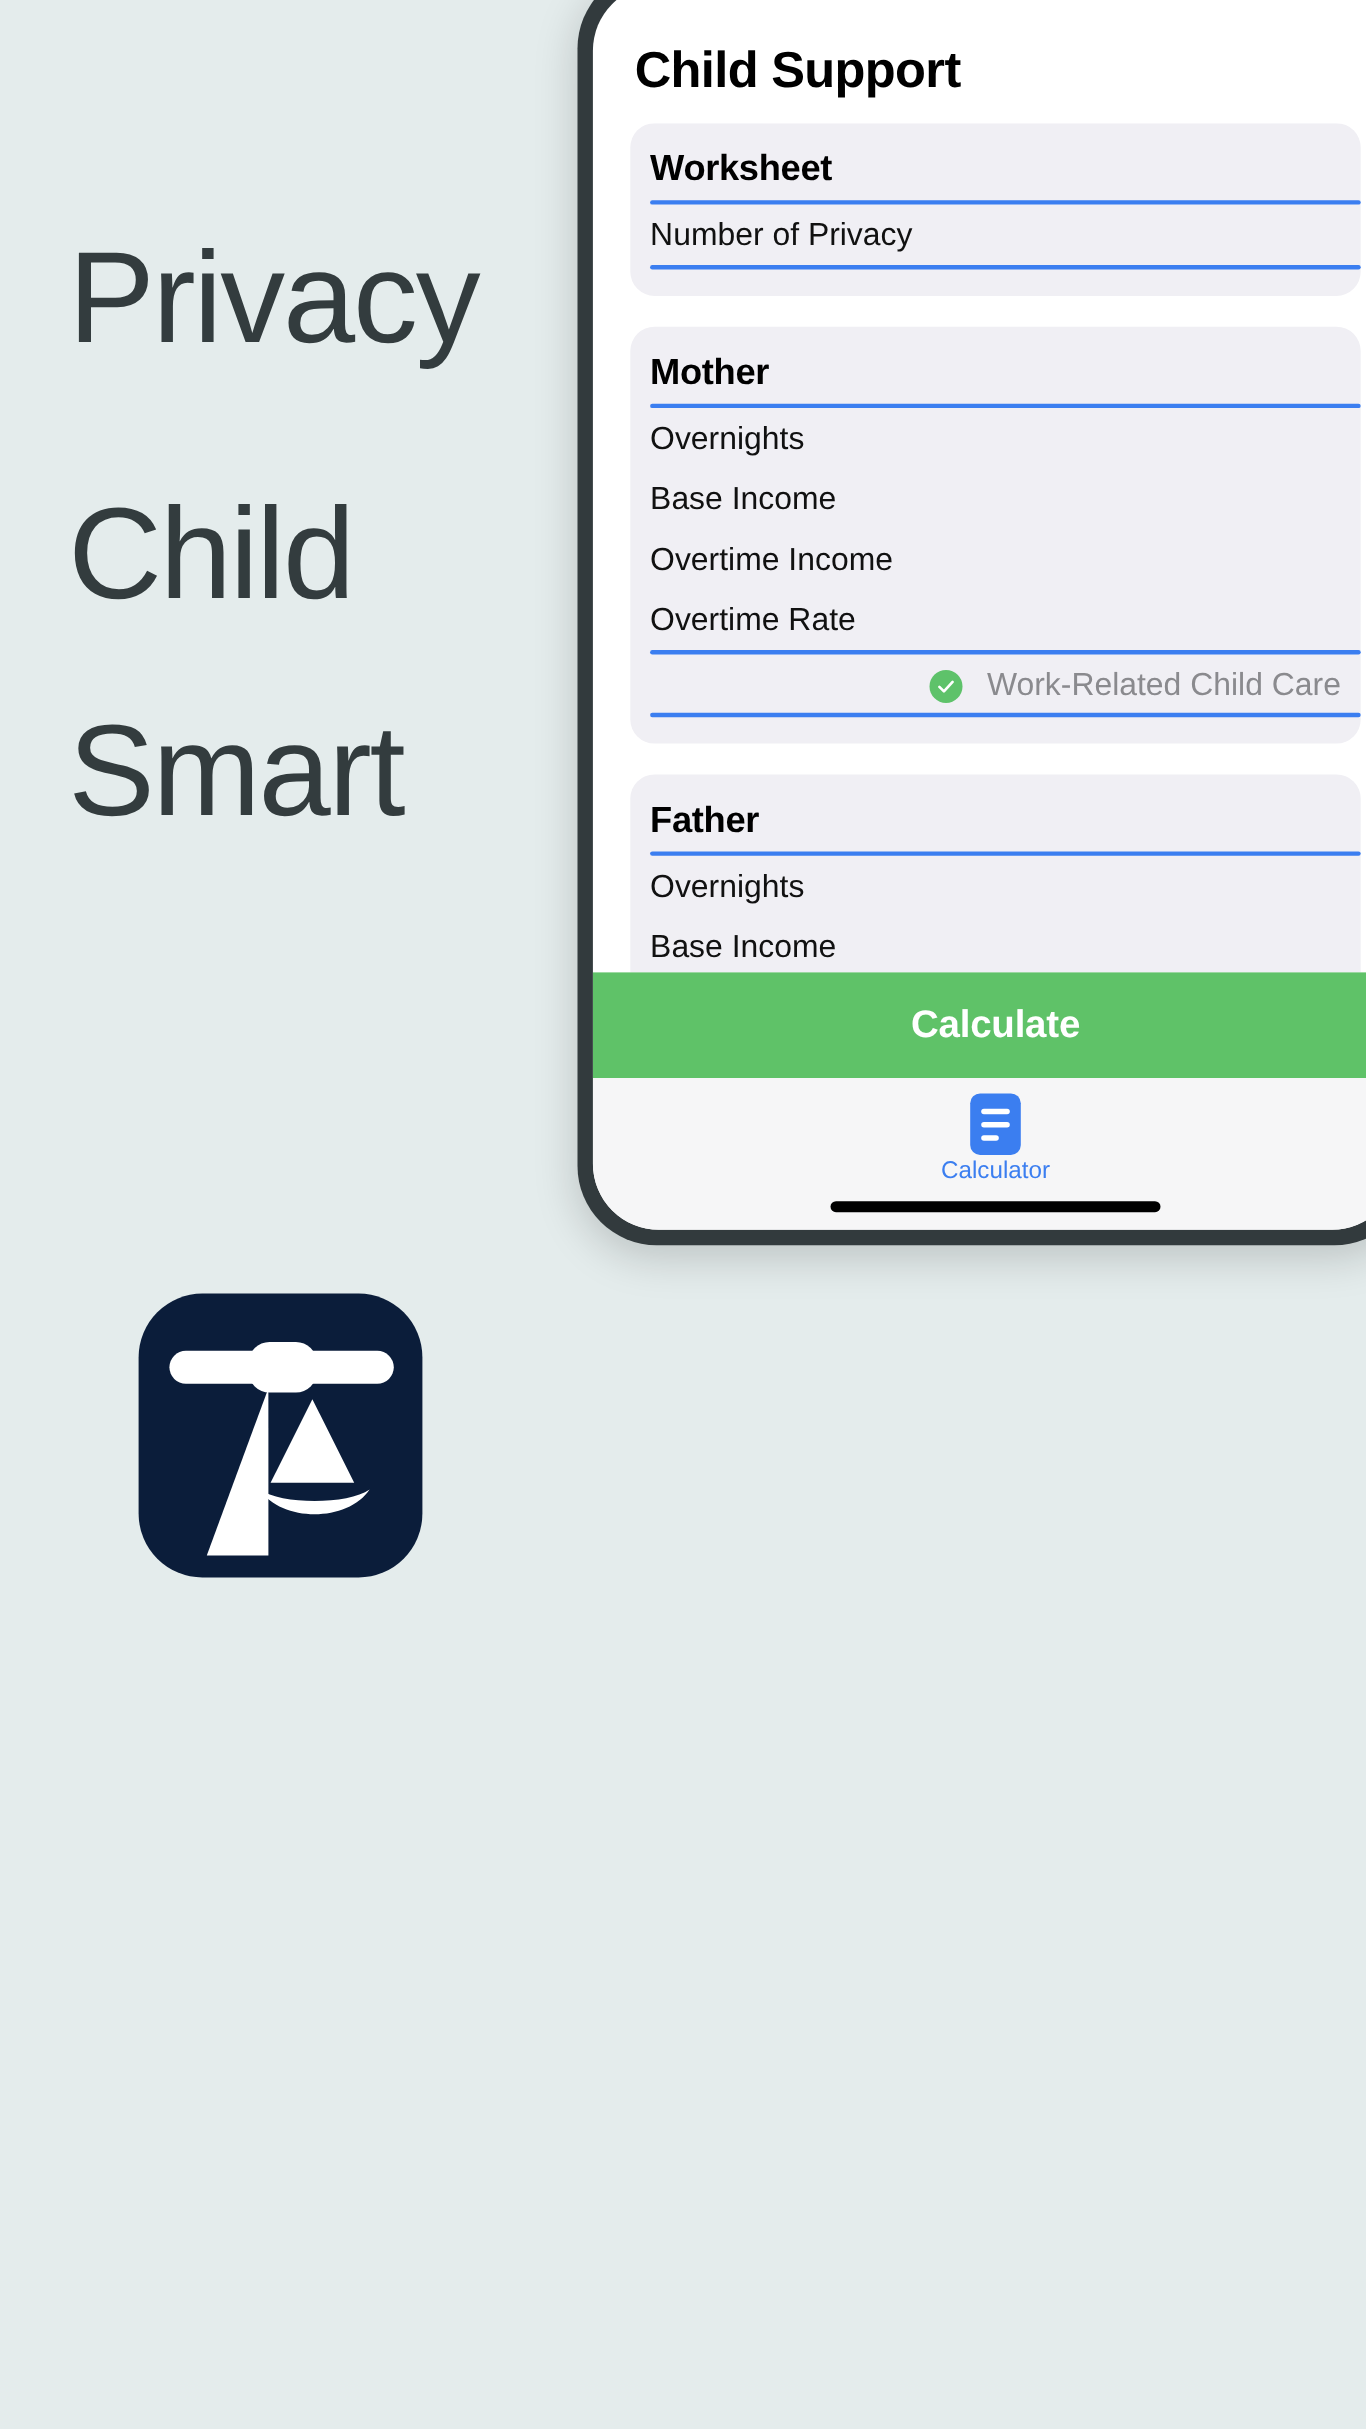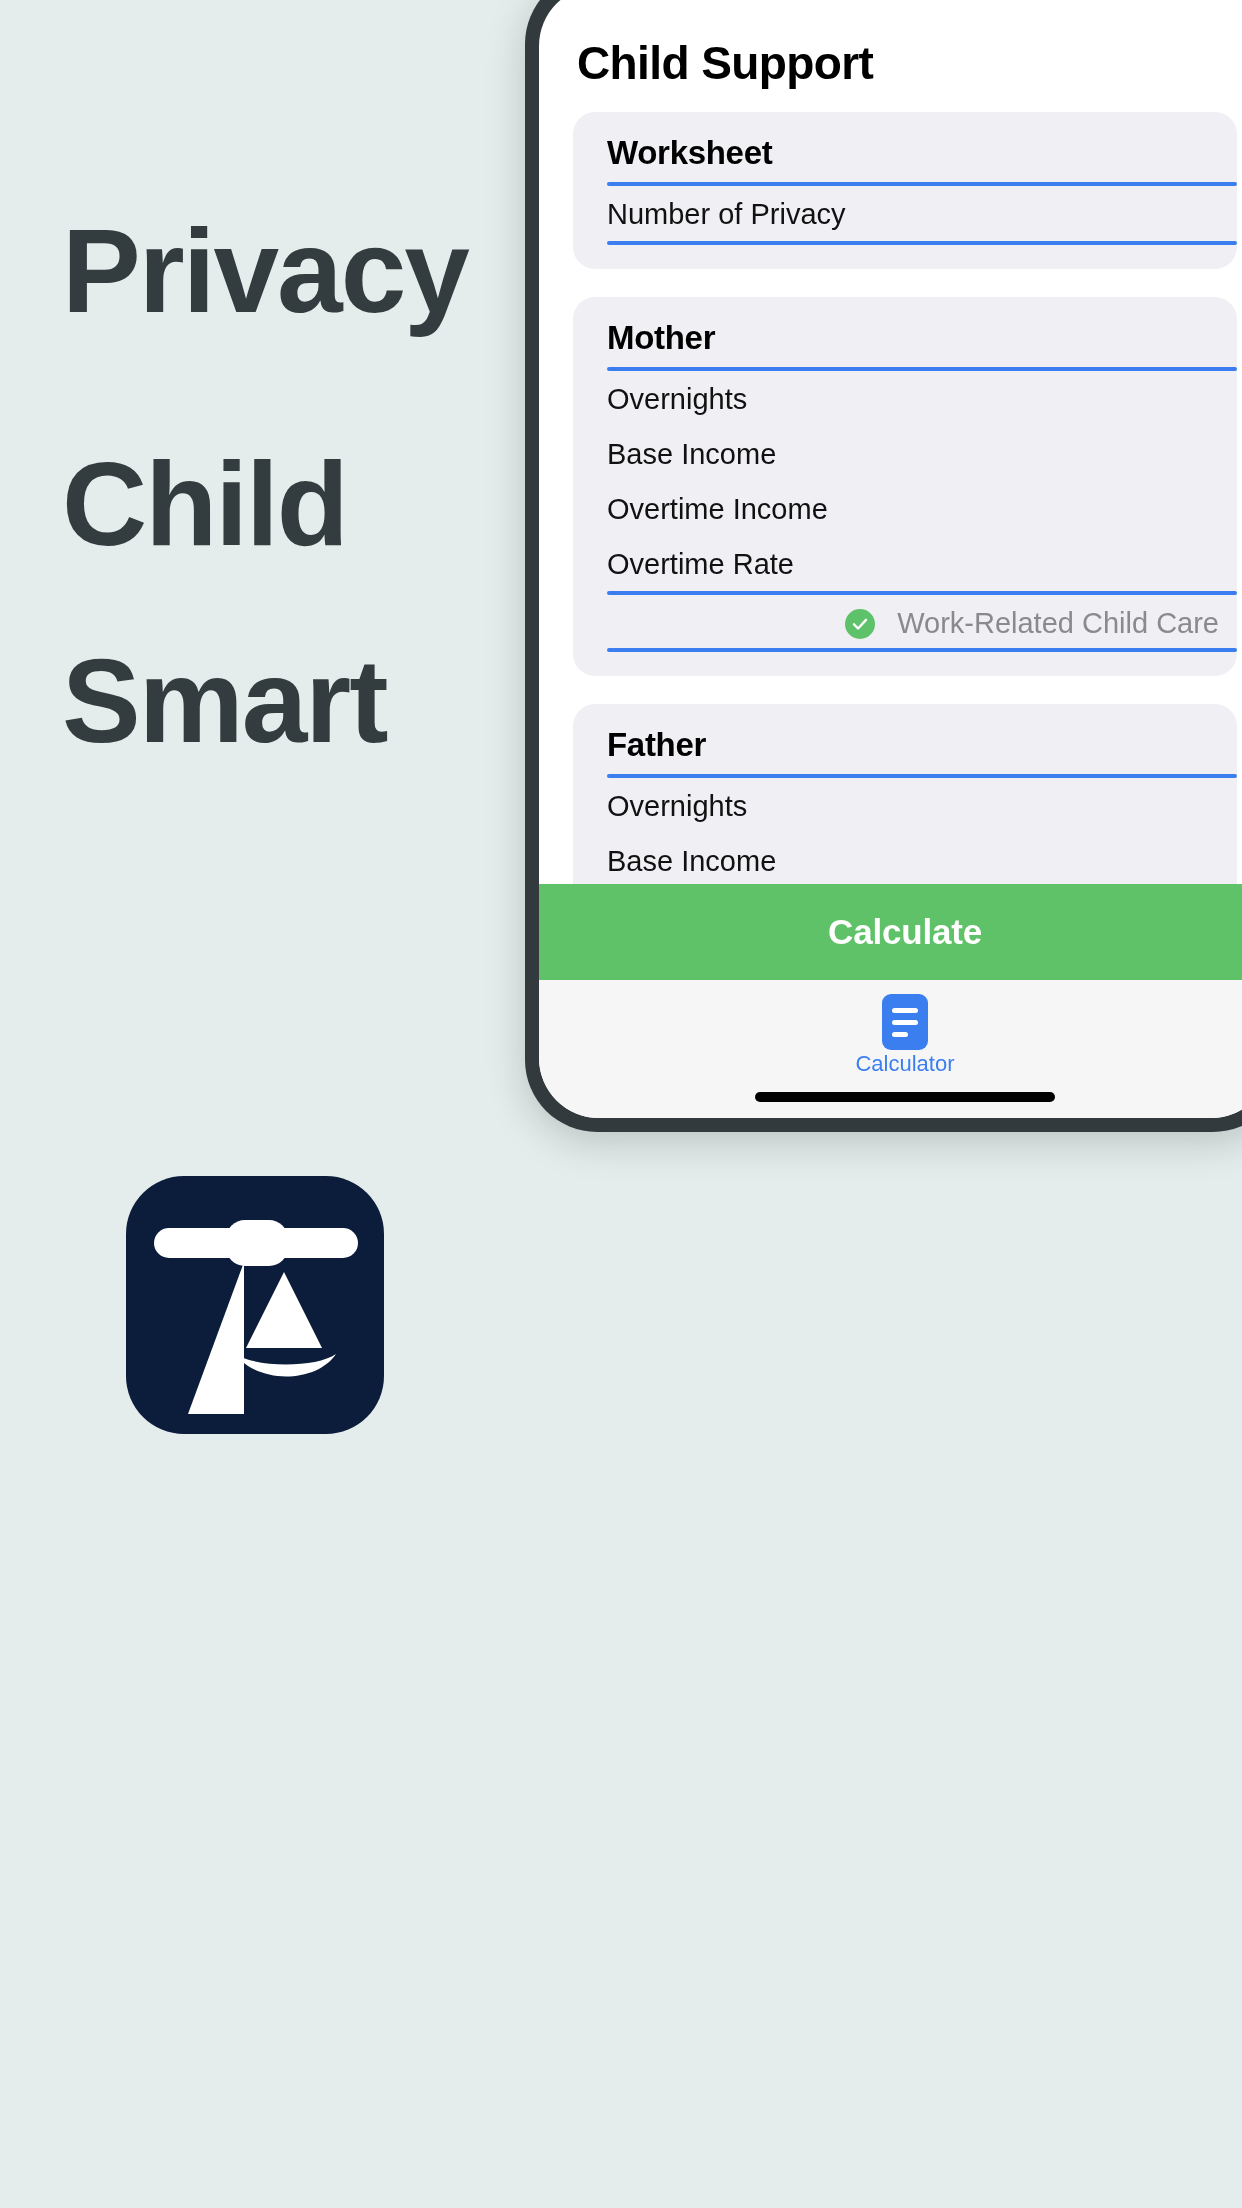--- a/index.html
+++ b/index.html
@@ -13,21 +13,21 @@
 
   
   .promo {
     position:absolute;
     left:0; top:0;
     width:525px; height:2208px;
     padding-left:62px;
   }
   .promo-word {
     font-size:118px;
-    font-weight:bold;
+    font-weight:normal;
     color:#333c3e;
     letter-spacing:-2px;
     line-height:1;
     position:absolute;
     white-space:nowrap;
   }
   .promo-word.w1 { top:212px; }
   .promo-word.w2 { top:445px; }
   .promo-word.w3 { top:642px; }
 
@@ -73,21 +73,21 @@
   .scroll-area {
     flex:1 1 auto;
     overflow:hidden;
     padding:0 34px;
   }
 
   .card {
     background:#f0eff4;
     border-radius:22px;
     margin-bottom:28px;
-    padding:18px 0 24px 16px;
+    padding:18px 0 24px 0;
   }
   .card-title {
     font-size:33px;
     font-weight:bold;
     color:#000;
     padding:4px 0 10px 18px;
     letter-spacing:-.3px;
   }
   .rule {
     height:4px;

